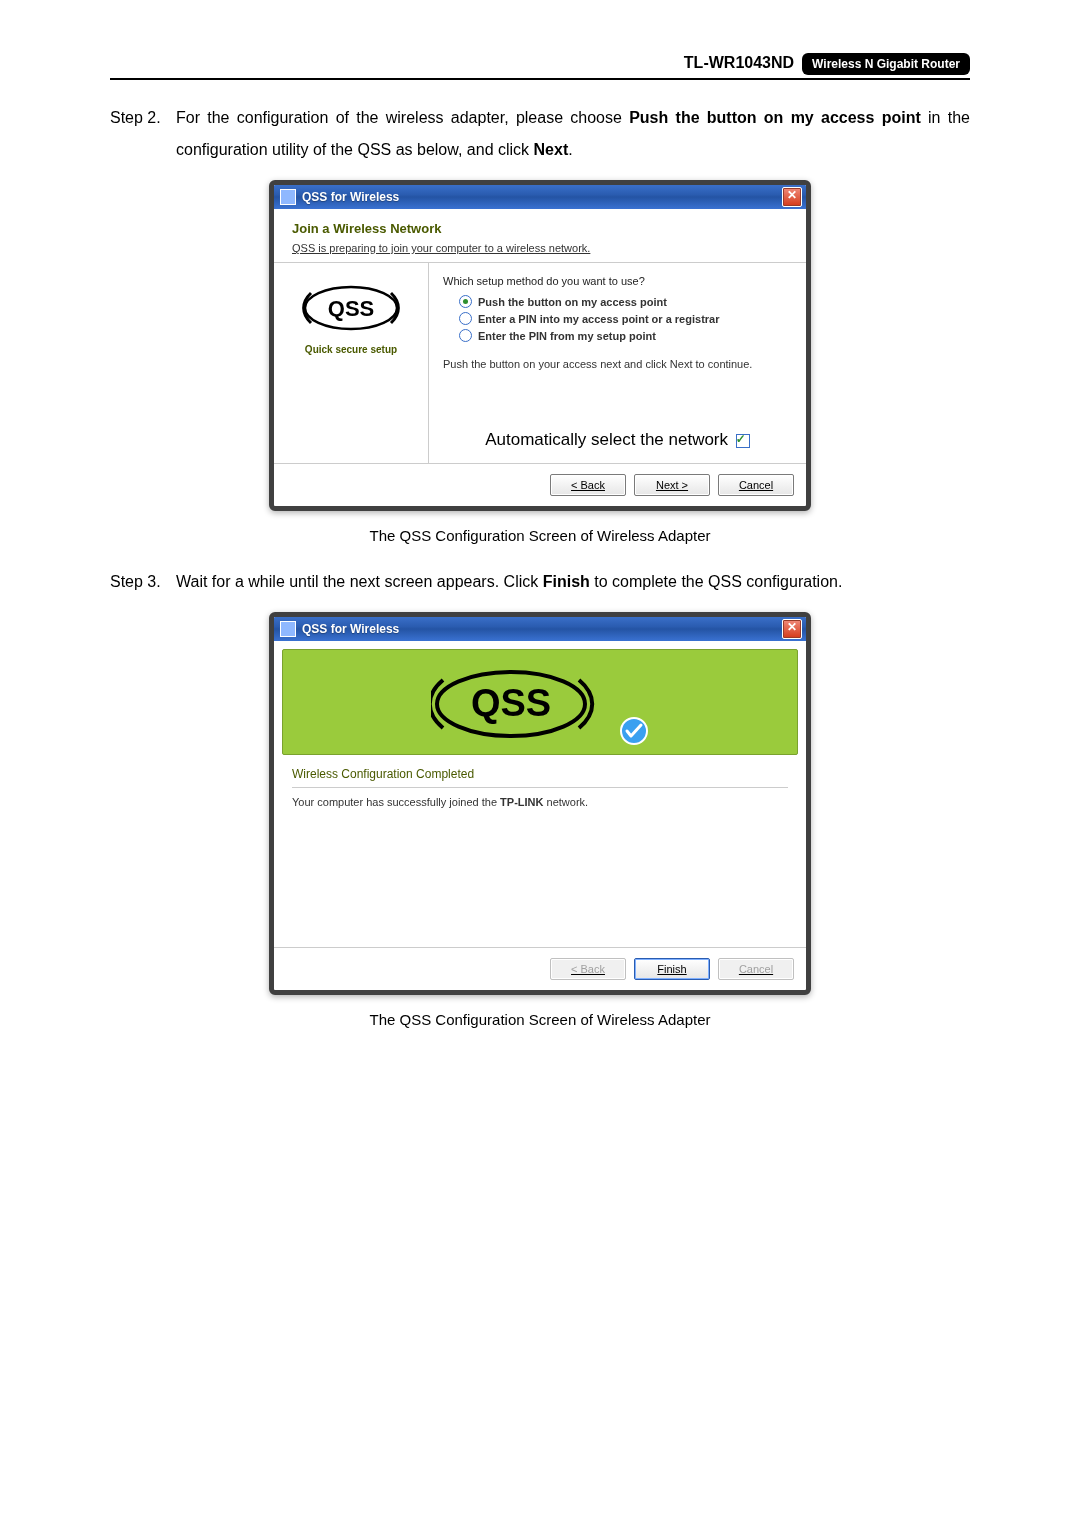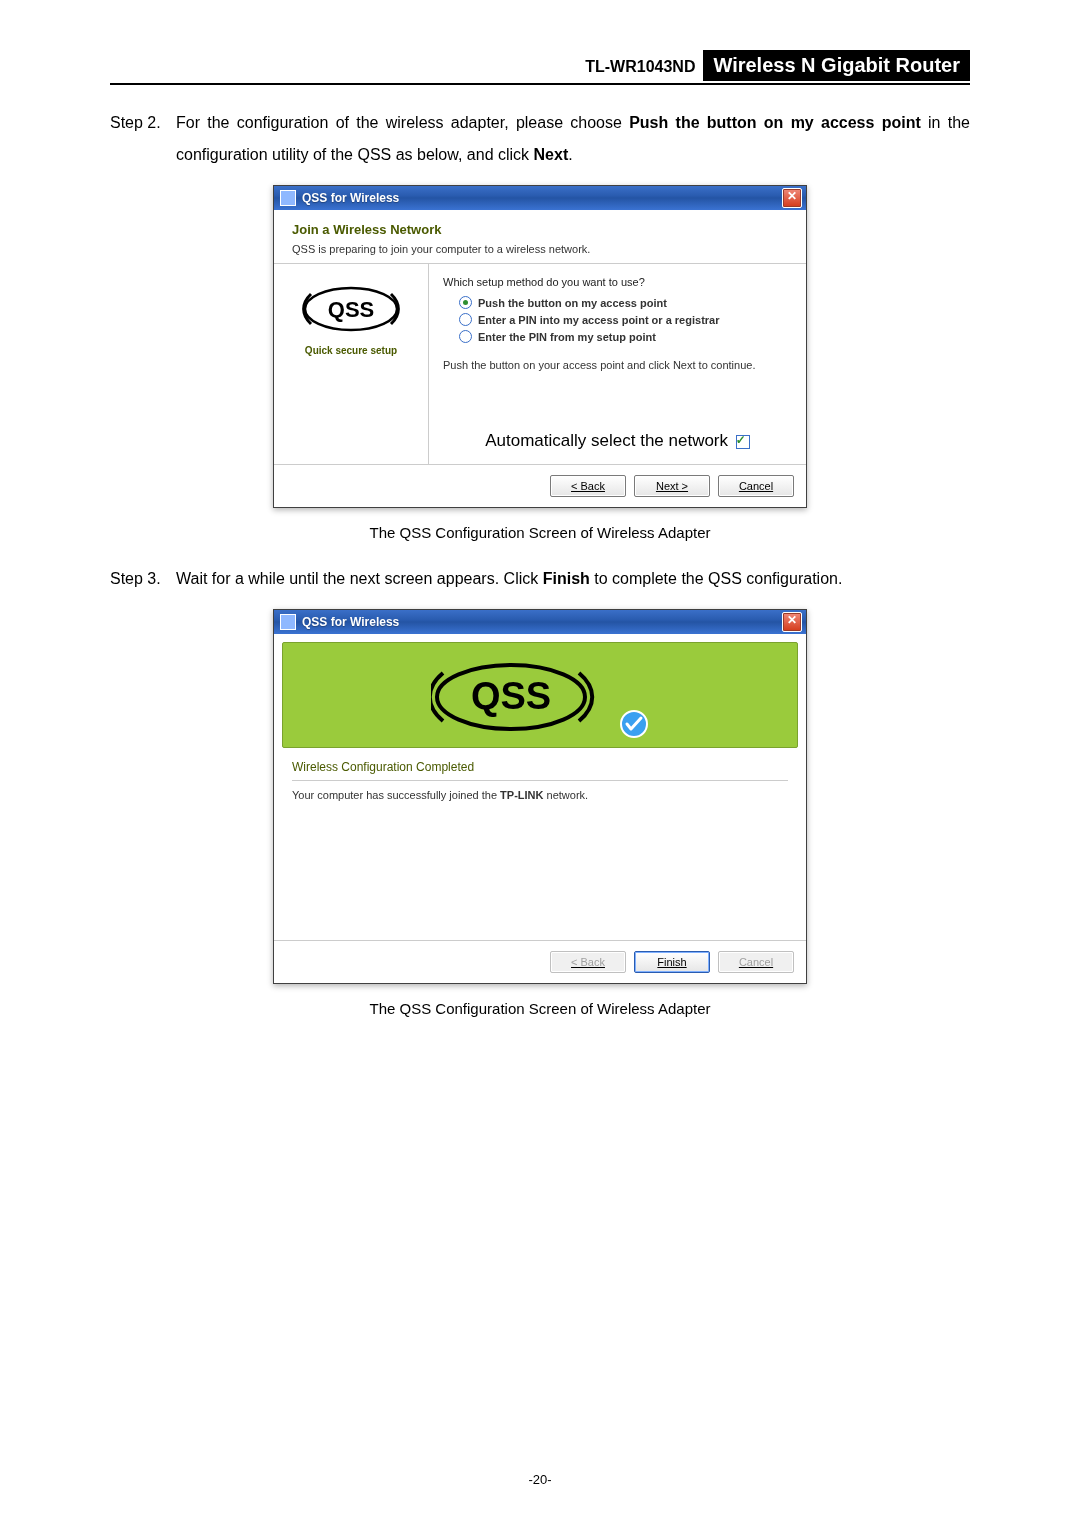--- a/index.html
+++ b/index.html
@@ -29,42 +29,43 @@
     display: inline-block;
     font-weight: bold;
     font-size: 16px;
     padding: 4px 8px;
   }
   .header-tag {
     display: inline-block;
     background: #000;
     color: #fff;
     font-weight: bold;
-    font-size: 20px;
+    font-size: 12px;
     padding: 4px 10px;
+    border-radius: 6px;
   }
   .step-block {
     display: flex;
     margin-bottom: 14px;
     line-height: 2.0;
     font-size: 16px;
   }
   .step-label {
     width: 66px;
     flex: 0 0 66px;
   }
   .step-body {
     flex: 1;
     text-align: justify;
   }
   .dialog {
     width: 532px;
     margin: 0 auto 16px auto;
-    border: 1px solid #404040;
-    border-radius: 0;
+    border: 5px solid #404040;
+    border-radius: 6px;
     box-shadow: 0 2px 6px rgba(0,0,0,0.3);
     background: #fff;
     overflow: hidden;
   }
   .titlebar {
     display: flex;
     align-items: center;
     height: 24px;
     background: linear-gradient(to bottom, #3a6fc8, #2a5cb0 40%, #2454a4 50%, #3a72d2);
     padding: 0 4px 0 6px;
@@ -106,20 +107,21 @@
   }
   .dlg-head-title {
     font-weight: bold;
     font-size: 13px;
     color: #4a5a00;
     margin-bottom: 6px;
   }
   .dlg-head-sub {
     font-size: 11px;
     color: #333;
+    text-decoration: underline;
   }
   .dlg-main {
     display: flex;
     min-height: 200px;
   }
   .dlg-sidebar {
     width: 155px;
     flex: 0 0 155px;
     border-right: 1px solid #ccc;
     padding: 18px 8px 10px 8px;
@@ -326,21 +328,21 @@
             <span>Push the button on my access point</span>
           </label>
           <label class="radio-row">
             <span class="radio-dot"></span>
             <span>Enter a PIN into my access point or a registrar</span>
           </label>
           <label class="radio-row">
             <span class="radio-dot"></span>
             <span>Enter the PIN from my setup point</span>
           </label>
-          <div class="instr">Push the button on your access point and click Next to continue.</div>
+          <div class="instr">Push the button on your access next and click Next to continue.</div>
           <div class="auto-row">
             <span>Automatically select the network</span>
             <span class="chk"></span>
           </div>
         </div>
       </div>
       <div class="dlg-footer">
         <button class="win-btn">&lt; Back</button>
         <button class="win-btn">Next &gt;</button>
         <button class="win-btn">Cancel</button>
@@ -391,14 +393,13 @@
       <div class="dlg-footer">
         <button class="win-btn" disabled="">&lt; Back</button>
         <button class="win-btn default">Finish</button>
         <button class="win-btn" disabled="">Cancel</button>
       </div>
     </div>
   </div>
 
   <div class="caption">The QSS Configuration Screen of Wireless Adapter</div>
 
-  <div class="page-num">-20-</div>
 </div>
 
 </body></html>

